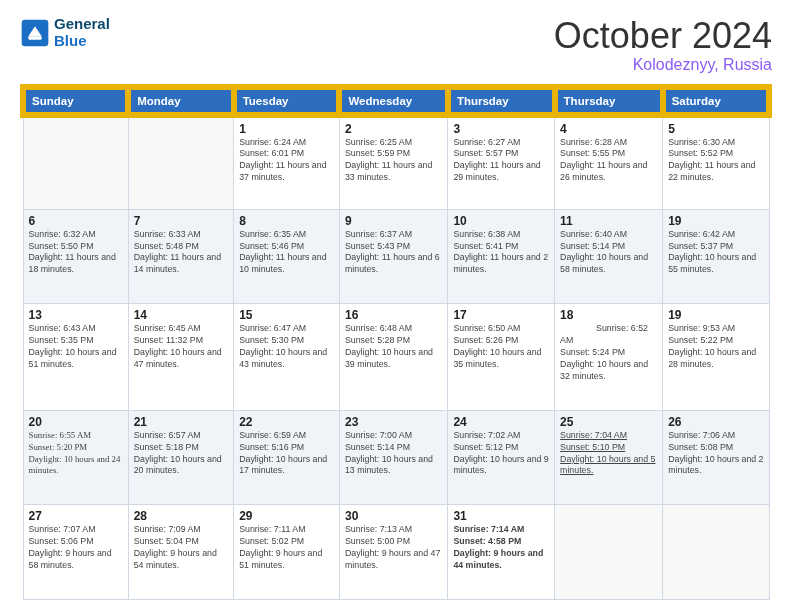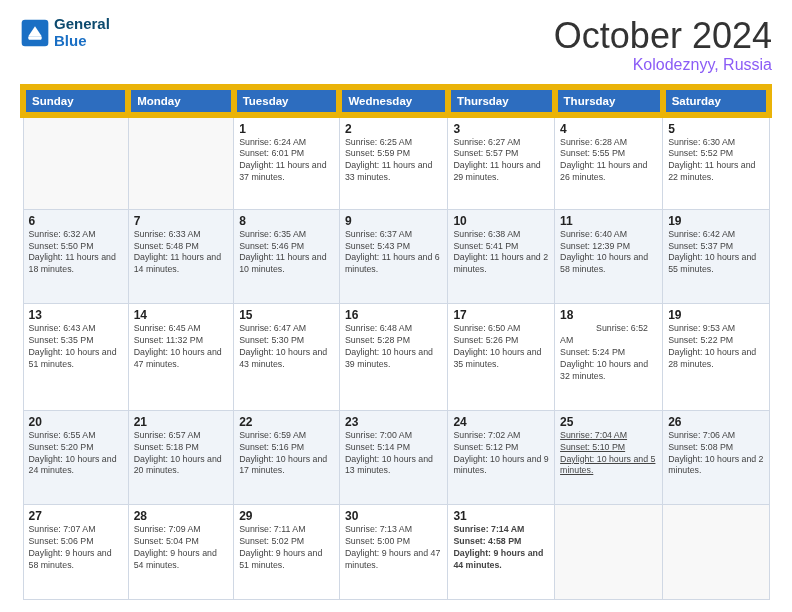--- a/index.html
+++ b/index.html
@@ -179,21 +179,21 @@
             <td><span class="day-num">8</span><span class="day-info" style="white-space: pre-line;">Sunrise: 6:35 AM
 Sunset: 5:46 PM
 Daylight: 11 hours and 10 minutes.</span></td>
             <td><span class="day-num">9</span><span class="day-info" style="white-space: pre-line;">Sunrise: 6:37 AM
 Sunset: 5:43 PM
 Daylight: 11 hours and 6 minutes.</span></td>
             <td><span class="day-num">10</span><span class="day-info" style="white-space: pre-line;">Sunrise: 6:38 AM
 Sunset: 5:41 PM
 Daylight: 11 hours and 2 minutes.</span></td>
             <td><span class="day-num">11</span><span class="day-info" style="white-space: pre-line;">Sunrise: 6:40 AM
-Sunset: 12:39 PM
+Sunset: 5:14 PM
 Daylight: 10 hours and 58 minutes.</span></td>
             <td><span class="day-num">19</span><span class="day-info" style="white-space: pre-line;">Sunrise: 6:42 AM
 Sunset: 5:37 PM
 Daylight: 10 hours and 55 minutes.</span></td>
           </tr>
           <tr>
             <td><span class="day-num">13</span><span class="day-info" style="white-space: pre-line;">Sunrise: 6:43 AM
 Sunset: 5:35 PM
 Daylight: 10 hours and 51 minutes.</span></td>
             <td><span class="day-num">14</span><span class="day-info" style="white-space: pre-line;">Sunrise: 6:45 AM
@@ -209,21 +209,21 @@
 Sunset: 5:26 PM
 Daylight: 10 hours and 35 minutes.</span></td>
             <td><span class="day-num">18</span><span class="day-info" style="white-space: pre-line; margin-left: 36px;">Sunrise: 6:52 AM
 Sunset: 5:24 PM
 Daylight: 10 hours and 32 minutes.</span></td>
             <td><span class="day-num">19</span><span class="day-info" style="white-space: pre-line;">Sunrise: 9:53 AM
 Sunset: 5:22 PM
 Daylight: 10 hours and 28 minutes.</span></td>
           </tr>
           <tr>
-            <td><span class="day-num">20</span><span class="day-info" style="white-space: pre-line;">Sunrise: 6:55 AM
+            <td><span class="day-num">20</span><span class="day-info" style="white-space: pre-line; font-family: Liberation Serif, serif;">Sunrise: 6:55 AM
 Sunset: 5:20 PM
 Daylight: 10 hours and 24 minutes.</span></td>
             <td><span class="day-num">21</span><span class="day-info" style="white-space: pre-line;">Sunrise: 6:57 AM
 Sunset: 5:18 PM
 Daylight: 10 hours and 20 minutes.</span></td>
             <td><span class="day-num">22</span><span class="day-info" style="white-space: pre-line;">Sunrise: 6:59 AM
 Sunset: 5:16 PM
 Daylight: 10 hours and 17 minutes.</span></td>
             <td><span class="day-num">23</span><span class="day-info" style="white-space: pre-line;">Sunrise: 7:00 AM
 Sunset: 5:14 PM

